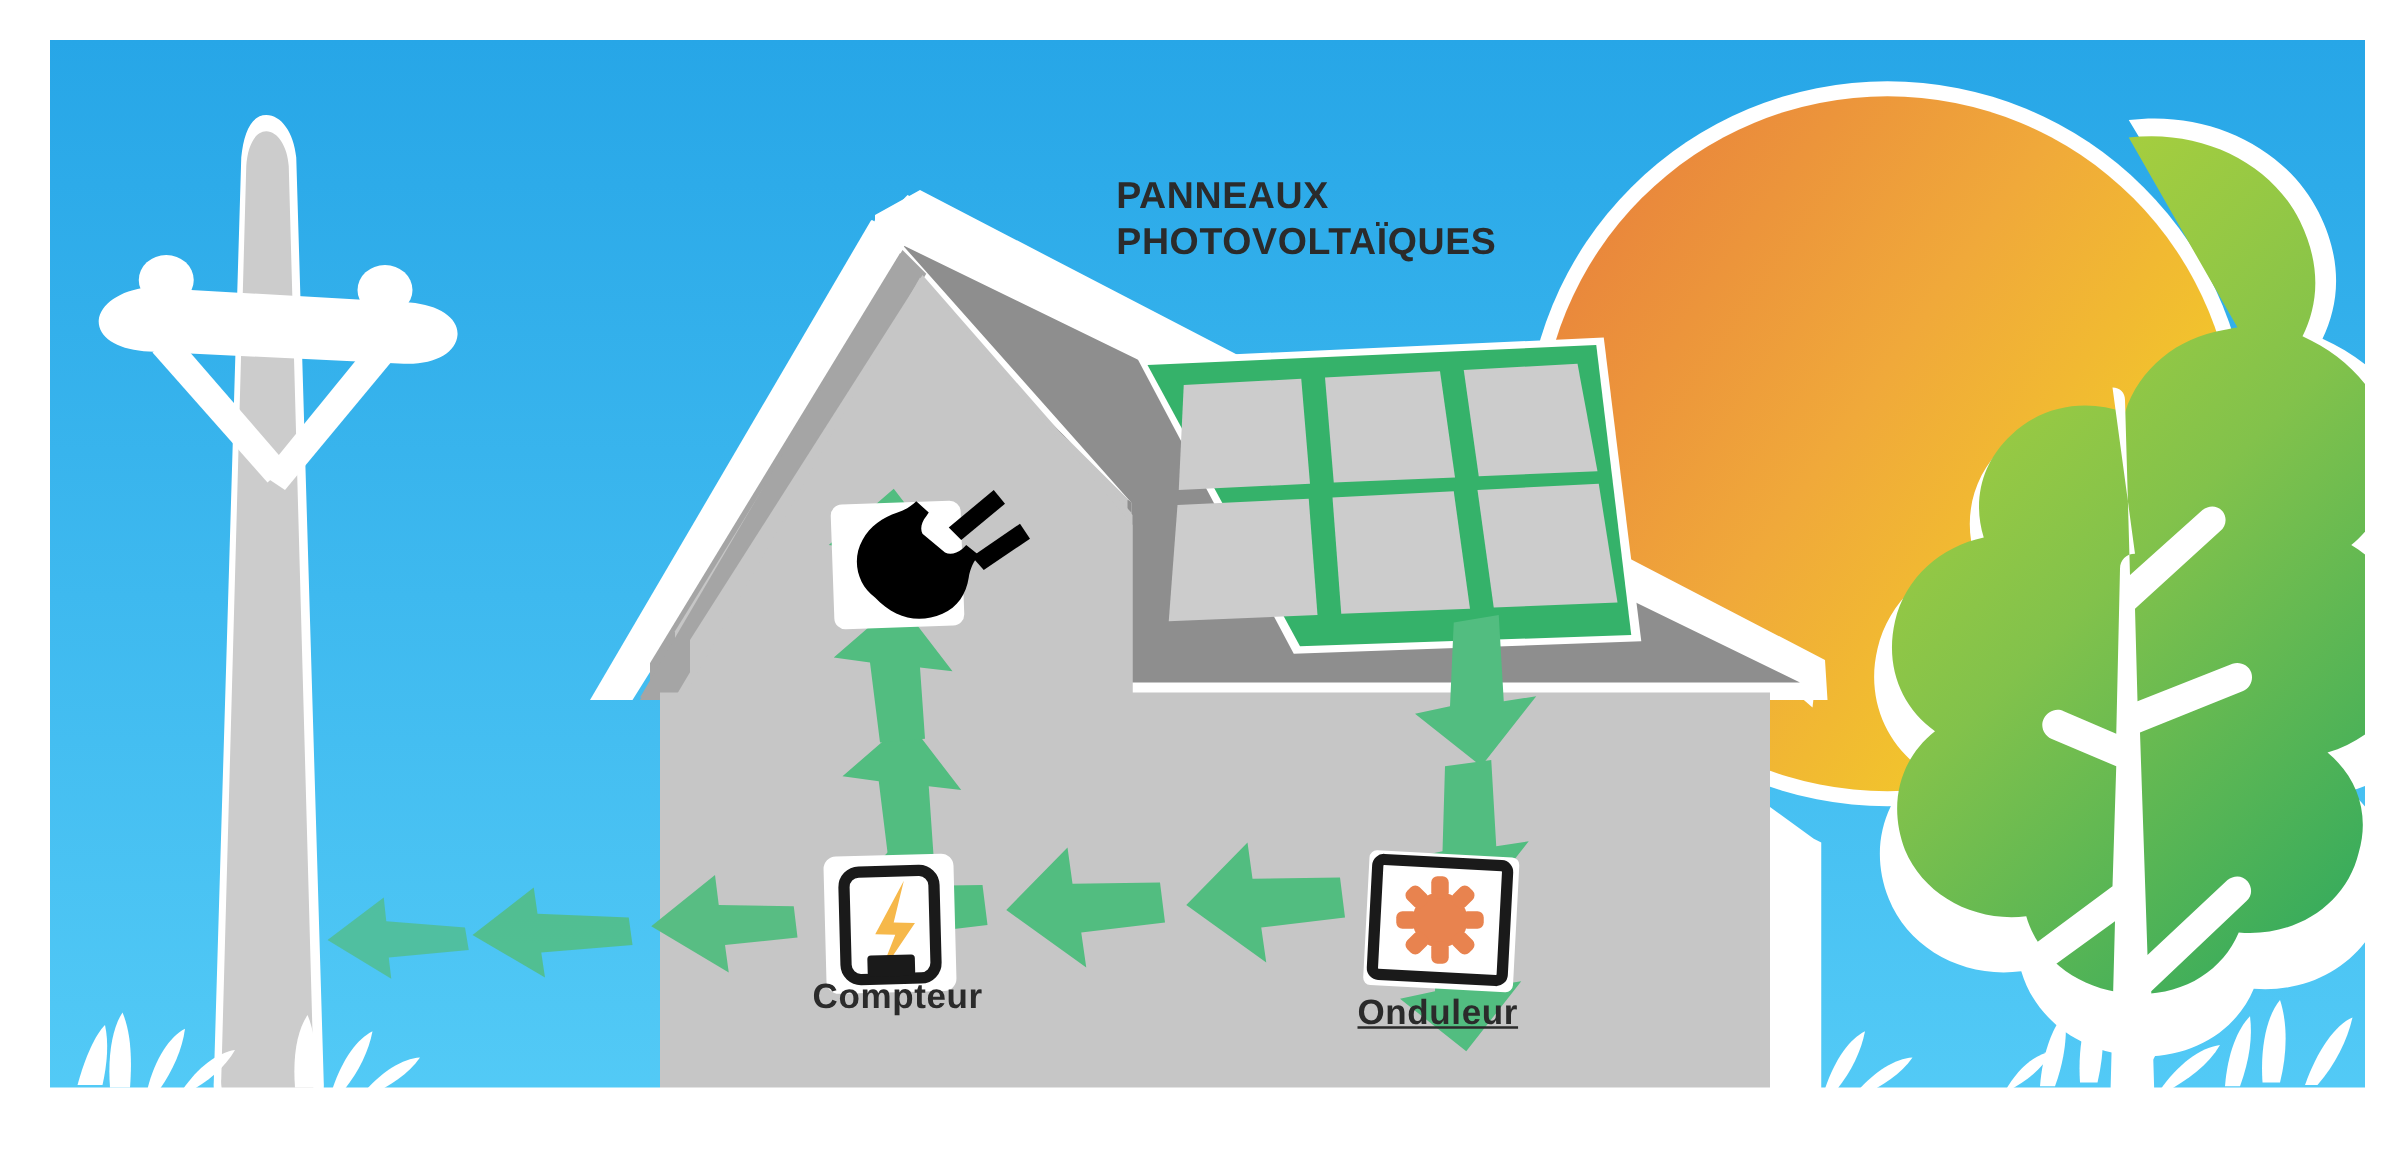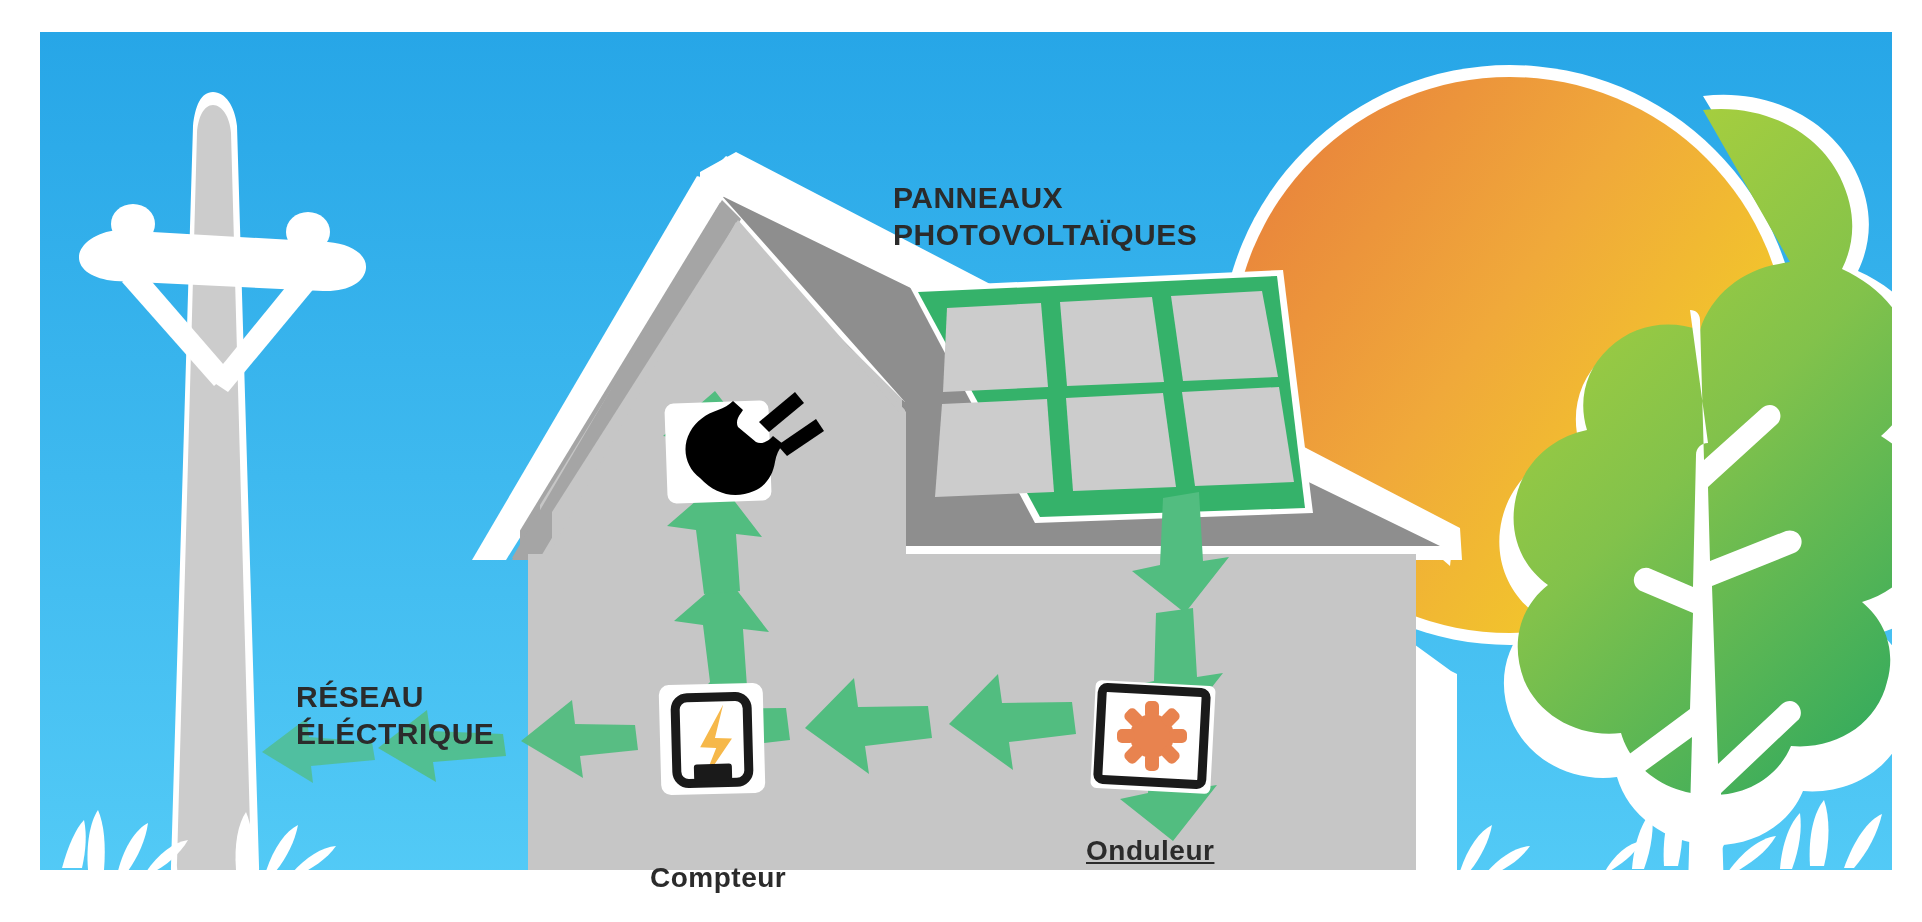--- a/index.html
+++ b/index.html
@@ -1,25 +1,25 @@
 <!DOCTYPE html>
 <html><head>
 <meta charset="utf-8">
 <style>
   html,body{margin:0;padding:0;background:#ffffff;}
   body{width:1922px;height:922px;overflow:hidden;
        font-family:"Liberation Sans", sans-serif;}
   #stage{position:relative;width:1922px;height:922px;background:#ffffff;}
   #scene{position:absolute;left:0;top:0;width:1922px;height:922px;}
-  .lbl{position:absolute;color:#2b2b2b;letter-spacing:.5px;white-space:pre-line;margin-top:41px;}
+  .lbl{position:absolute;color:#2b2b2b;letter-spacing:.5px;white-space:pre-line;}
   .lbl-cap{font-weight:700;font-size:30px;line-height:1.22;text-transform:uppercase;}
   .lbl-item{font-weight:700;font-size:28px;line-height:1.1;}
   #t-panels{left:893px;top:139px;}
   #t-grid{left:296px;top:638px;}
-  #t-meter{left:650px;top:822px;}
+  #t-meter{left:650px;top:782px;}
   #t-inverter{left:1086px;top:795px;text-decoration:underline;}
 </style>
 </head>
 <body>
 
 <div id="stage">
 
   <svg id="scene" viewBox="0 0 1922 922" xmlns="http://www.w3.org/2000/svg">
     <defs>
       <linearGradient id="skyGrad" x1="0" y1="0" x2="0" y2="1">
@@ -239,20 +239,18 @@
         <path d="M1810 866c-2-30 4-54 14-66 6 18 6 42 0 66z"></path>
         <path d="M1844 868c10-28 24-48 38-54-4 18-14 38-28 54z"></path>
         <path d="M1780 869c2-26 10-46 20-56 2 16 0 34-8 56z"></path>
       </g>
     </g>
   </svg>
 
   <div class="lbl lbl-cap" id="t-panels">PANNEAUX
 PHOTOVOLTAÏQUES</div>
 
-  <div class="lbl lbl-cap" id="t-grid">RÉSEAU
-ÉLÉCTRIQUE</div>
 
   <div class="lbl lbl-item" id="t-meter">Compteur</div>
 
   <div class="lbl lbl-item" id="t-inverter">Onduleur</div>
 
 </div>
 
 </body></html>

